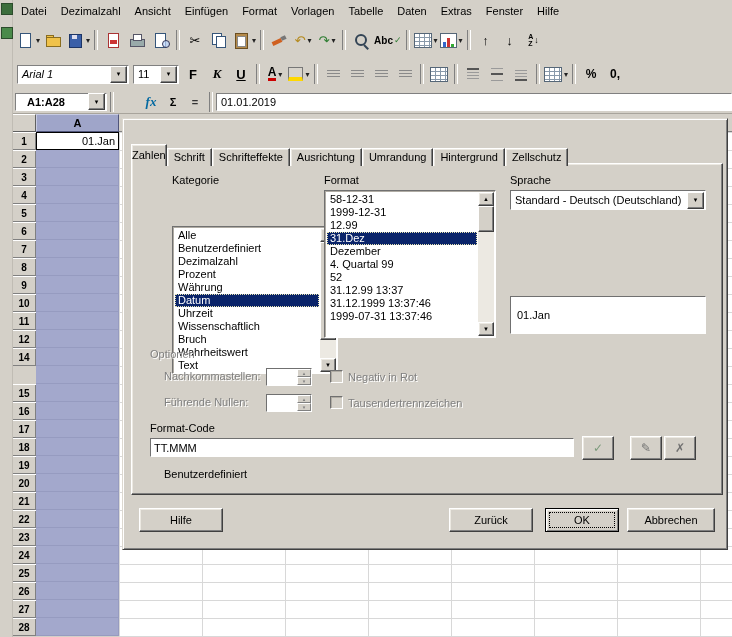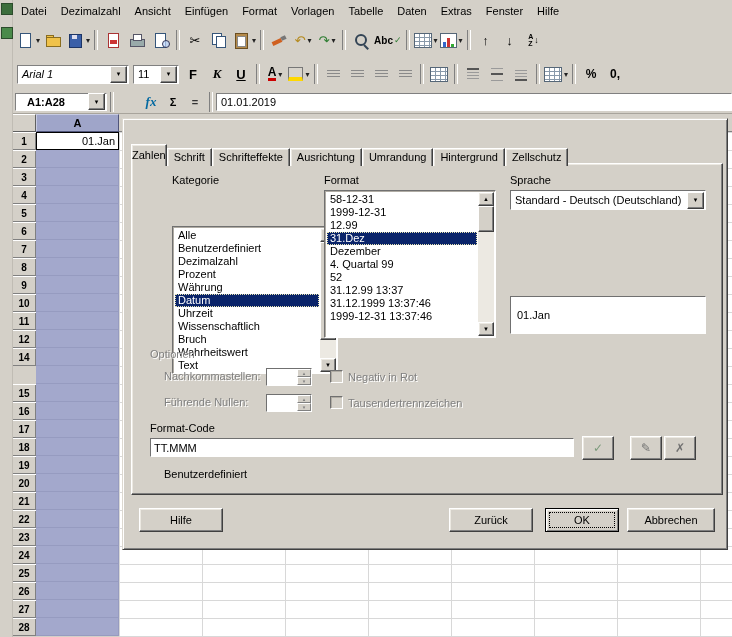--- a/index.html
+++ b/index.html
@@ -421,21 +421,21 @@
         <div class="items" id="fmt-items">
             <div class="li">58-12-31</div>
             <div class="li">1999-12-31</div>
             <div class="li">12.99</div>
             <div class="li sel">31.Dez</div>
             <div class="li">Dezember</div>
             <div class="li">4. Quartal 99</div>
             <div class="li">52</div>
             <div class="li">31.12.99 13:37</div>
             <div class="li">31.12.1999 13:37:46</div>
-            <div class="li">1999-12-31 13:37:46</div>
+            <div class="li">1999-07-31 13:37:46</div>
           </div>
         <div class="sb">
           <span class="sb-up">▲</span>
           <span class="sb-th" id="th-fmt"></span>
           <span class="sb-dn">▼</span>
         </div>
       </div>
 
       <span class="lab" style="left:378px;top:10px">Sprache</span>
       <div class="dcombo">

